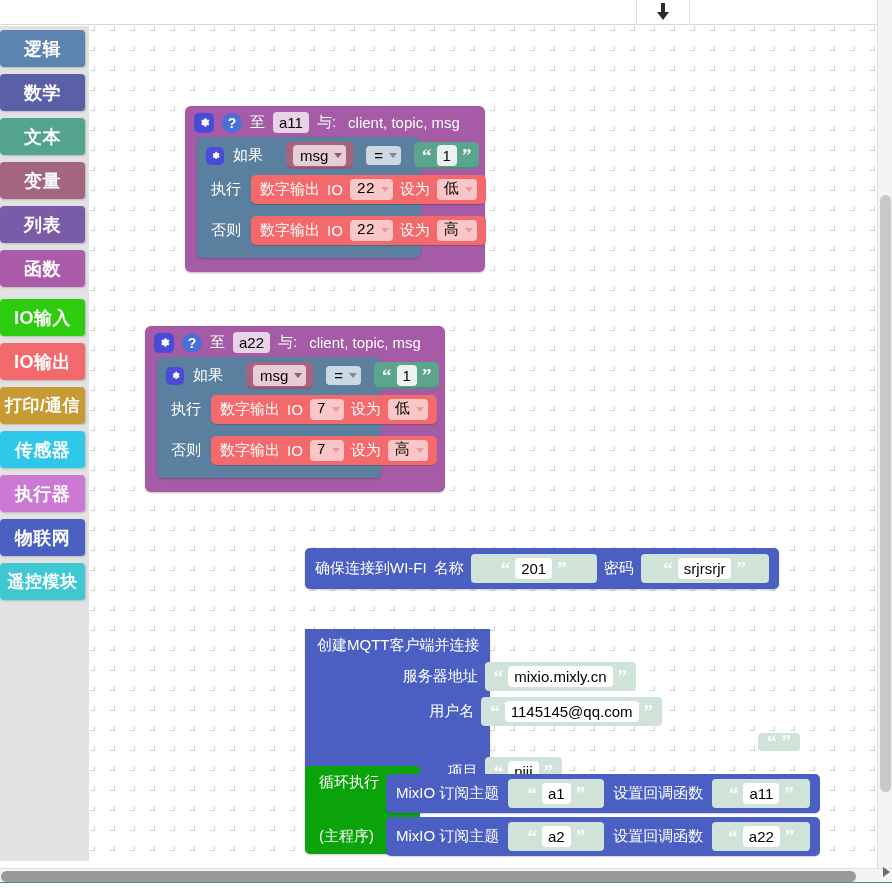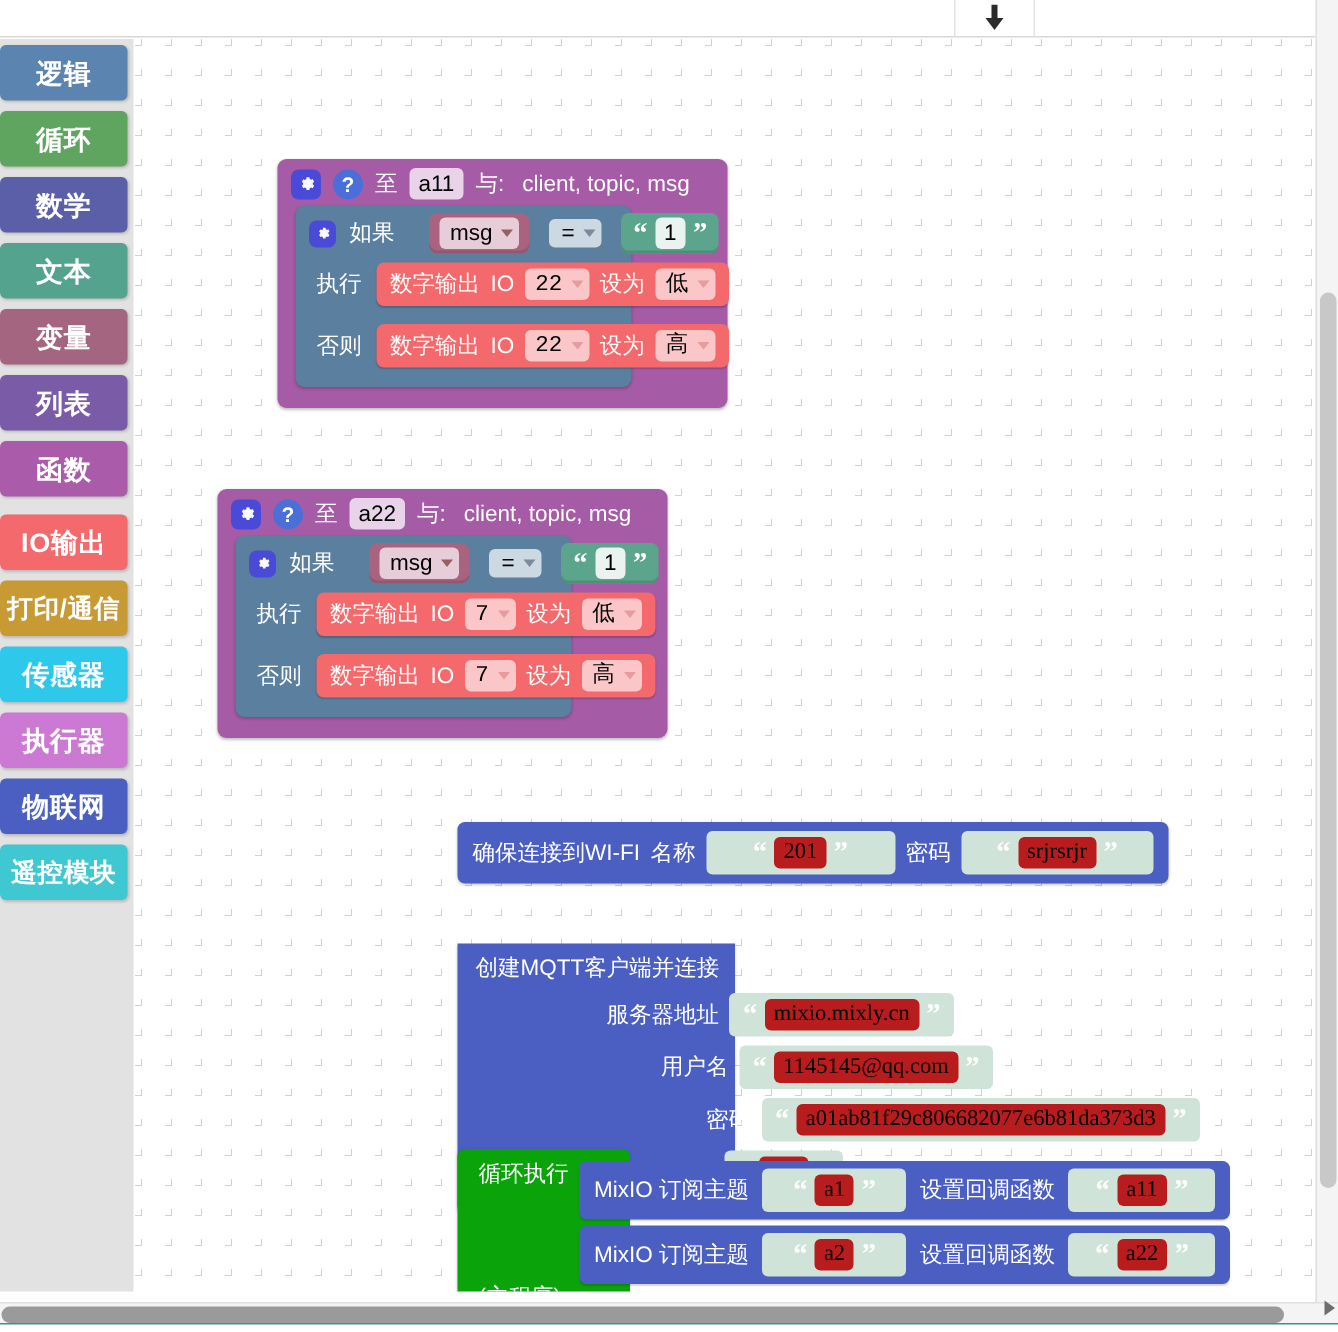--- a/index.html
+++ b/index.html
@@ -110,21 +110,21 @@
     background:#5ba58c;border-radius:5px;padding:3px 8px;
     box-shadow:inset 0 -2px 0 rgba(0,0,0,.13);
   }
   .strblk .field{background:#eaf3ef;}
   
   .strblk2{
     display:inline-flex;align-items:center;gap:5px;
     background:#cfe3d9;border-radius:4px;padding:4px 9px;
   }
   .strblk2 .q{color:#ffffff;}
-  .strblk2 .field{background:#b91c1c;font-family:Liberation Serif, serif;}
+  .strblk2 .field{background:#ffffff;}
 
   
   .evt{
     background:#a55ba5;border-radius:6px;
     box-shadow:0 1px 2px rgba(0,0,0,.25);
   }
   .evt-head{display:flex;align-items:center;gap:8px;padding:6px 10px 4px 9px;}
   .evt-body{padding:0 0 14px 12px;}
 
   
@@ -218,25 +218,20 @@
   </div>
 </div>
 
 <div id="sidebar">
   <div class="cat-wrap" style="padding-top:4px">
     <div class="cat" style="background:#5b85b0">
       <span>逻辑</span>
     </div>
   </div>
   <div class="cat-wrap">
-    <div class="cat" style="background:#5fa55f">
-      <span>循环</span>
-    </div>
-  </div>
-  <div class="cat-wrap">
     <div class="cat" style="background:#5b5fa8">
       <span>数学</span>
     </div>
   </div>
   <div class="cat-wrap">
     <div class="cat" style="background:#53a38f">
       <span>文本</span>
     </div>
   </div>
   <div class="cat-wrap">
@@ -245,20 +240,25 @@
     </div>
   </div>
   <div class="cat-wrap">
     <div class="cat" style="background:#7a5ba8">
       <span>列表</span>
     </div>
   </div>
   <div class="cat-wrap" style="padding-bottom:12px">
     <div class="cat" style="background:#aa5baa">
       <span>函数</span>
+    </div>
+  </div>
+  <div class="cat-wrap">
+    <div class="cat" style="background:#2ecc0f">
+      <span>IO输入</span>
     </div>
   </div>
   <div class="cat-wrap">
     <div class="cat" style="background:#f4696b">
       <span>IO输出</span>
     </div>
   </div>
   <div class="cat-wrap">
     <div class="cat" style="background:#c79a33;font-size:17px">
       <span>打印/通信</span>
@@ -485,36 +485,35 @@
         <span class="q">“</span>
         <span class="field">1145145@qq.com</span>
         <span class="q">”</span>
       </span>
     </div>
 
     <div class="mqtt-row">
       <span class="cap">密码</span>
       <span class="strblk2" style="margin-right:-310px;">
         <span class="q">“</span>
-        <span class="field">a01ab81f29c806682077e6b81da373d3</span>
         <span class="q">”</span>
       </span>
     </div>
 
     <div class="mqtt-row">
       <span class="cap">项目</span>
       <span class="strblk2" style="margin-right:-72px;">
         <span class="q">“</span>
         <span class="field">njjj</span>
         <span class="q">”</span>
       </span>
     </div>
   </div>
 
-  <div class="blk loop" style="left:215px;top:740px;width:115px;height:116px;">
+  <div class="blk loop" style="left:215px;top:740px;width:115px;height:88px;">
     <div class="loop-label">循环执行</div>
     <div class="loop-foot" style="position:absolute;bottom:0;left:0;">(主程序)</div>
   </div>
 
   <div class="blk subblk" style="left:296px;top:748px;">
     <span class="lbl">MixIO 订阅主题</span>
     <span class="strblk2" style="width:78px;justify-content:center">
       <span class="q">“</span>
       <span class="field">a1</span>
       <span class="q">”</span>

